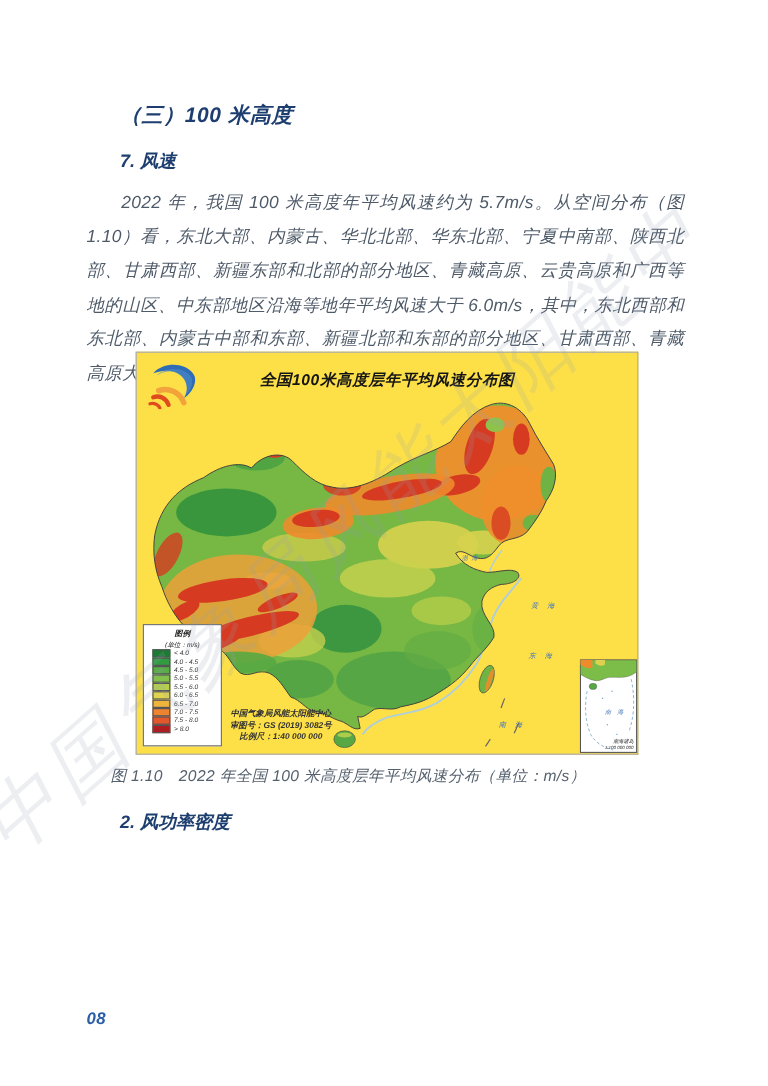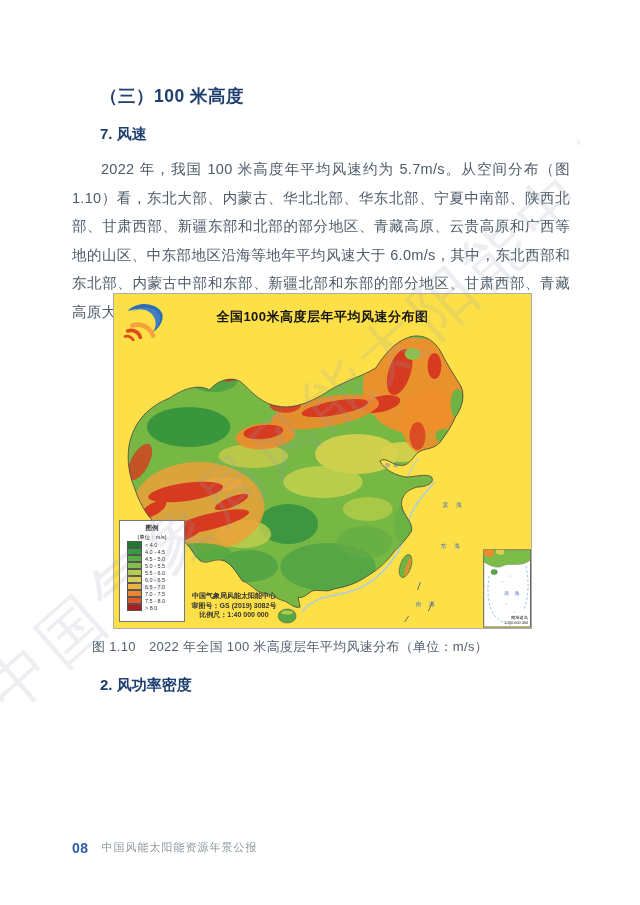--- a/index.html
+++ b/index.html
@@ -1,18 +1,19 @@
 <!DOCTYPE html>
 <html style="--heading: #1d3e6f; --body-text: #4e5a68; --caption: #55616e; --page-number: #2a5fa5; --footer-text: #8d969e; --watermark: #93a0b4; --sea-label: #4a78b8;"><head>
 <meta charset="utf-8">
 <style>
   html,body{margin:0;padding:0;background:#fff;}
   .page{
     position:relative;width:580px;height:905px;background:#fff;overflow:hidden;
     font-family:"Liberation Sans","DejaVu Sans",sans-serif;
+    font-style:italic;
   }
   .watermark{
     position:absolute;left:-6px;top:656px;z-index:6;pointer-events:none;
     font-size:64px;letter-spacing:7px;white-space:nowrap;font-weight:400;
     color:var(--watermark,#93a0b4);opacity:.17;
     transform:rotate(-41.5deg);transform-origin:0 50%;
   }
   .section-heading{
     position:absolute;left:100px;top:84px;margin:0;
     font-size:17.5px;font-weight:bold;color:var(--heading,#1d3e6f);letter-spacing:.5px;
@@ -50,21 +51,21 @@
   .lswatch{width:13px;height:5.5px;border:0.5px solid #555;flex:0 0 auto;}
   .llabel{font-size:5.5px;color:#333;margin-left:3px;white-space:nowrap;}
   .credits{
     position:absolute;left:74px;top:297px;width:92px;z-index:3;text-align:center;
     font-size:7px;line-height:9.5px;color:#333;font-weight:600;white-space:nowrap;
   }
   .caption{
     position:absolute;left:0;top:638px;width:100%;text-align:center;
     font-size:13px;color:var(--caption,#55616e);letter-spacing:.3px;
   }
-  .footer{position:absolute;left:72px;top:840px;display:flex;align-items:flex-start;}
+  .footer{position:absolute;left:72px;top:840px;display:flex;align-items:center;}
   .page-num{font-size:14px;font-weight:bold;color:var(--page-number,#2a5fa5);letter-spacing:.5px;}
   .footer-title{font-size:11px;color:var(--footer-text,#8d969e);margin-left:13px;letter-spacing:1px;}
   .sea-label{fill:var(--sea-label,#4a78b8);font-family:"Liberation Sans",sans-serif;}
 </style>
 </head>
 <body>
 
 <div class="page">
 
   <h2 class="section-heading">（三）100 米高度</h2>
@@ -249,17 +250,16 @@
       <div>比例尺：1:40 000 000</div>
     </div>
   </div>
 
   <div class="caption">图 1.10　2022 年全国 100 米高度层年平均风速分布（单位：m/s）</div>
 
   <h3 class="sub-heading" id="sub2">2. 风功率密度</h3>
 
   <div class="footer">
     <span class="page-num">08</span>
-    <span class="footer-title">中国风能太阳能资源年景公报</span>
   </div>
 
   <div class="watermark">中国气象局风能太阳能中心</div>
 </div>
 
 </body></html>

